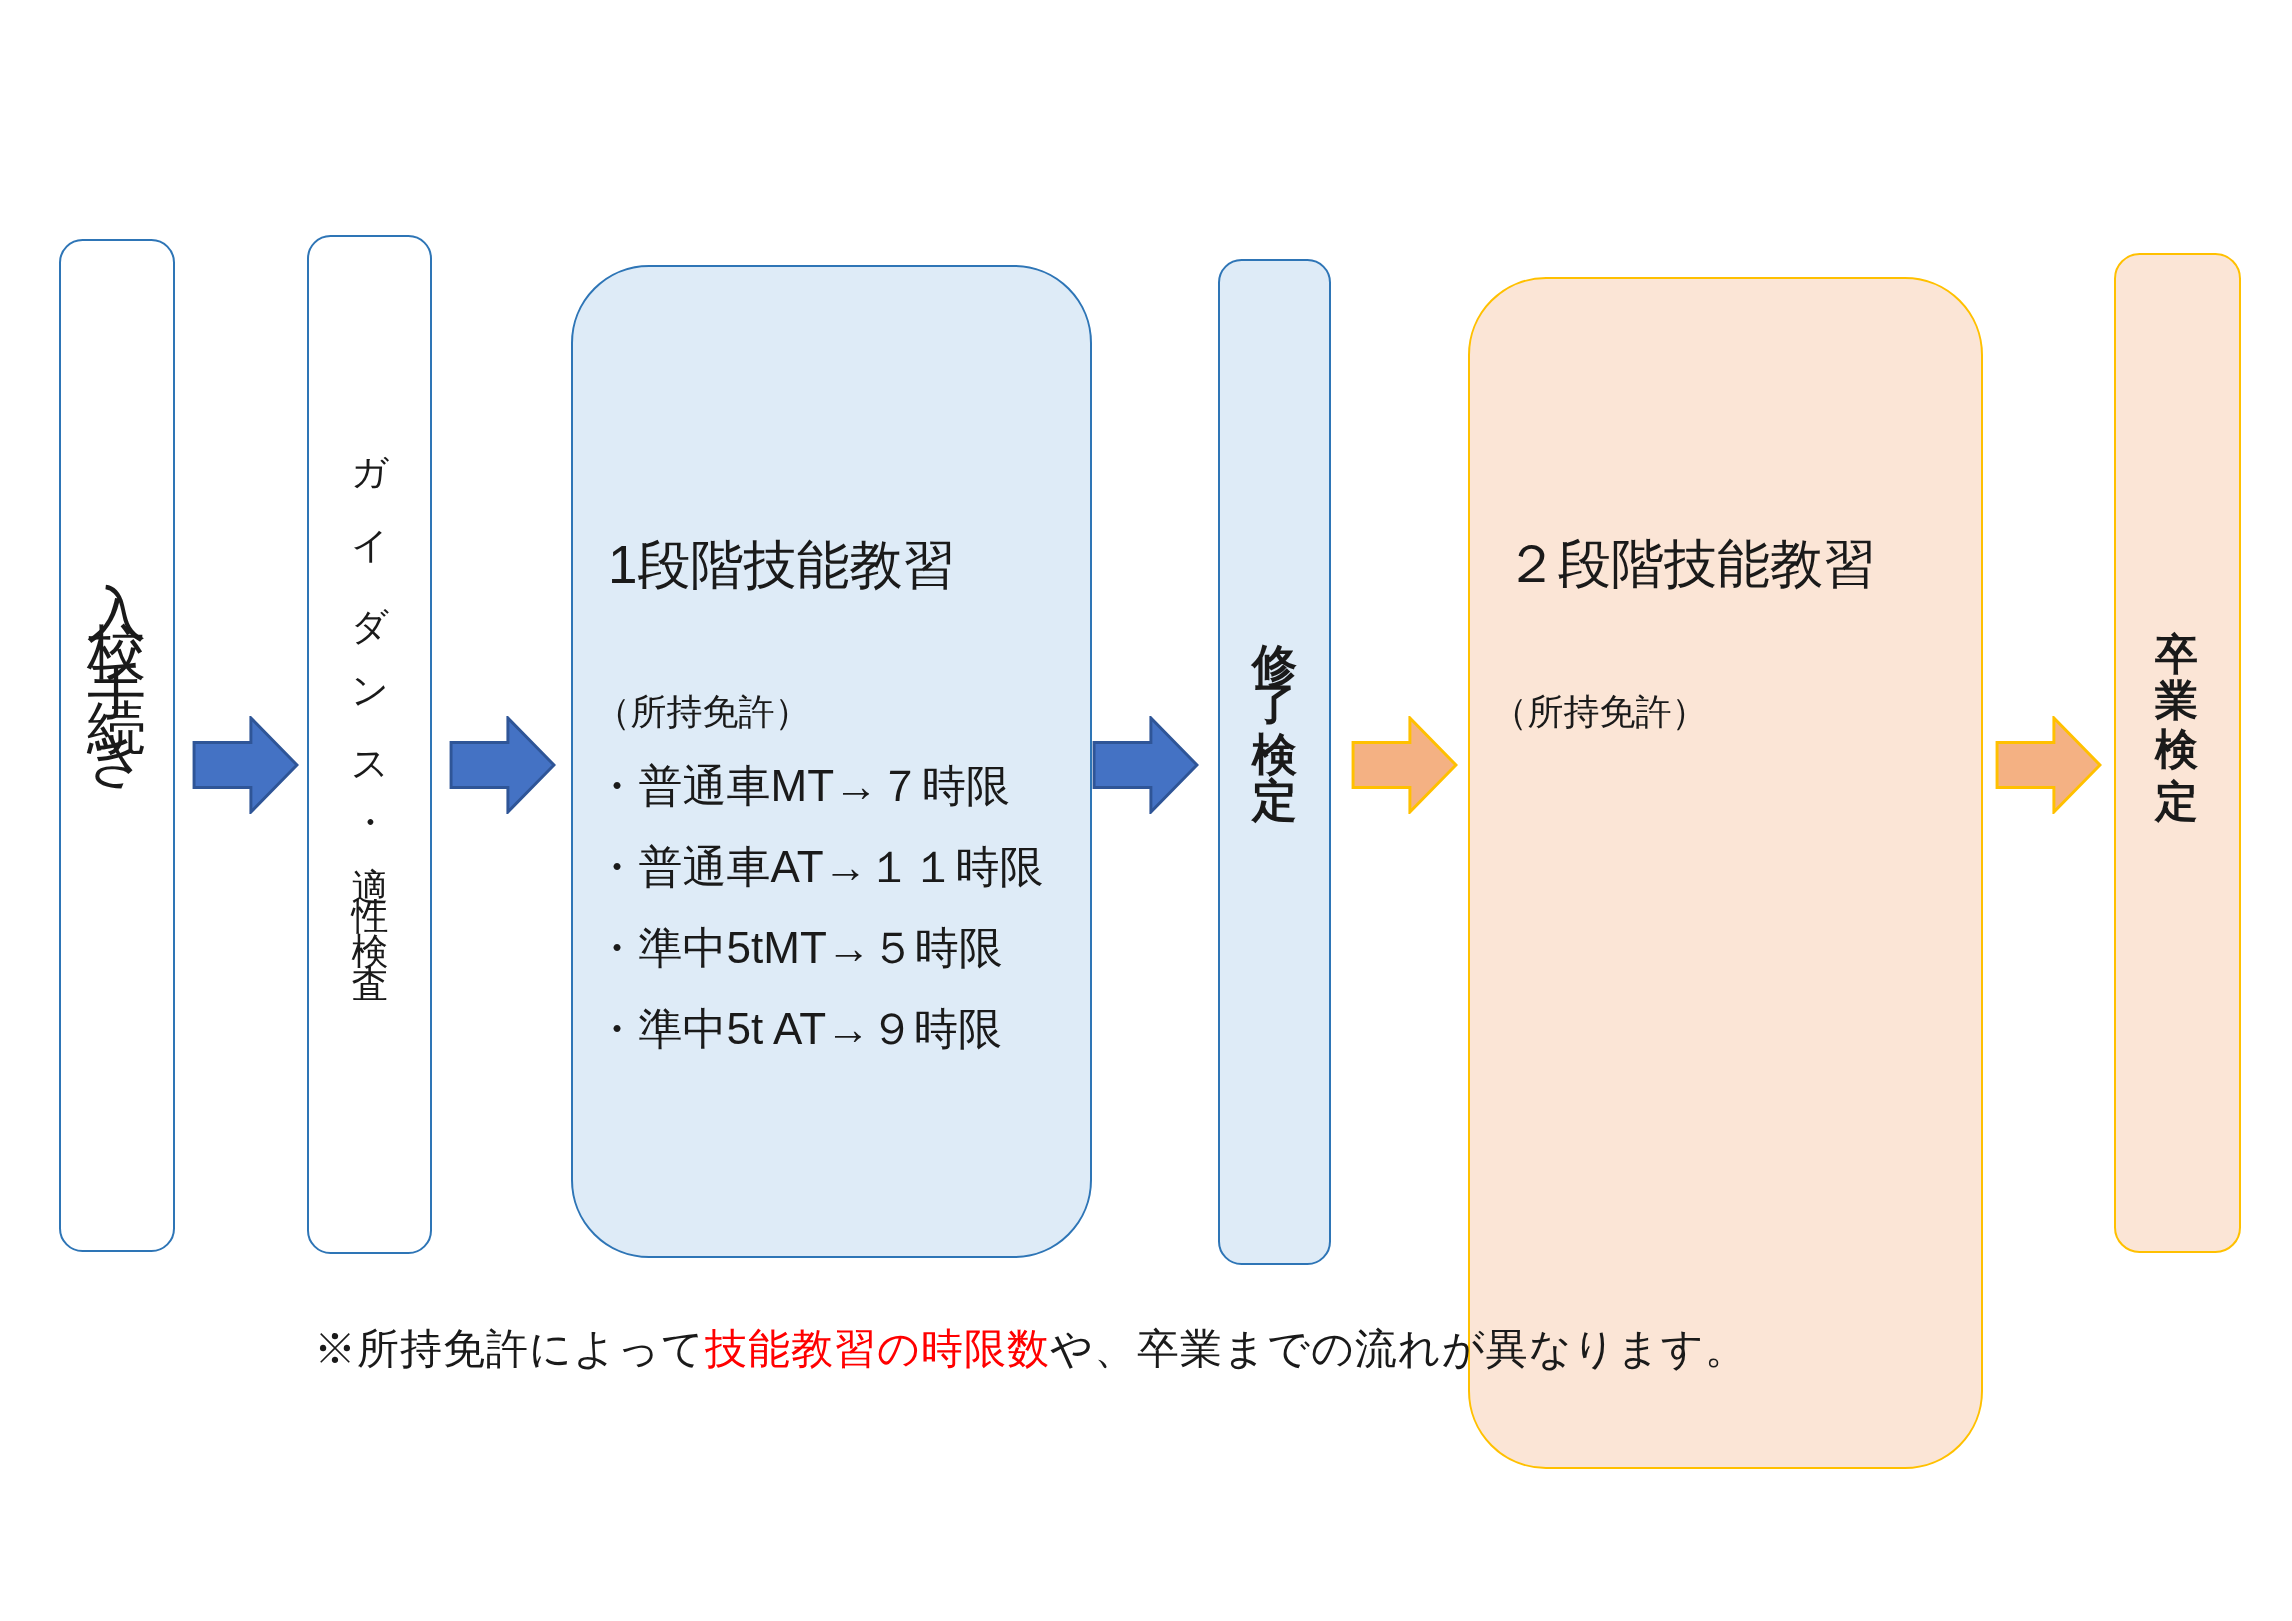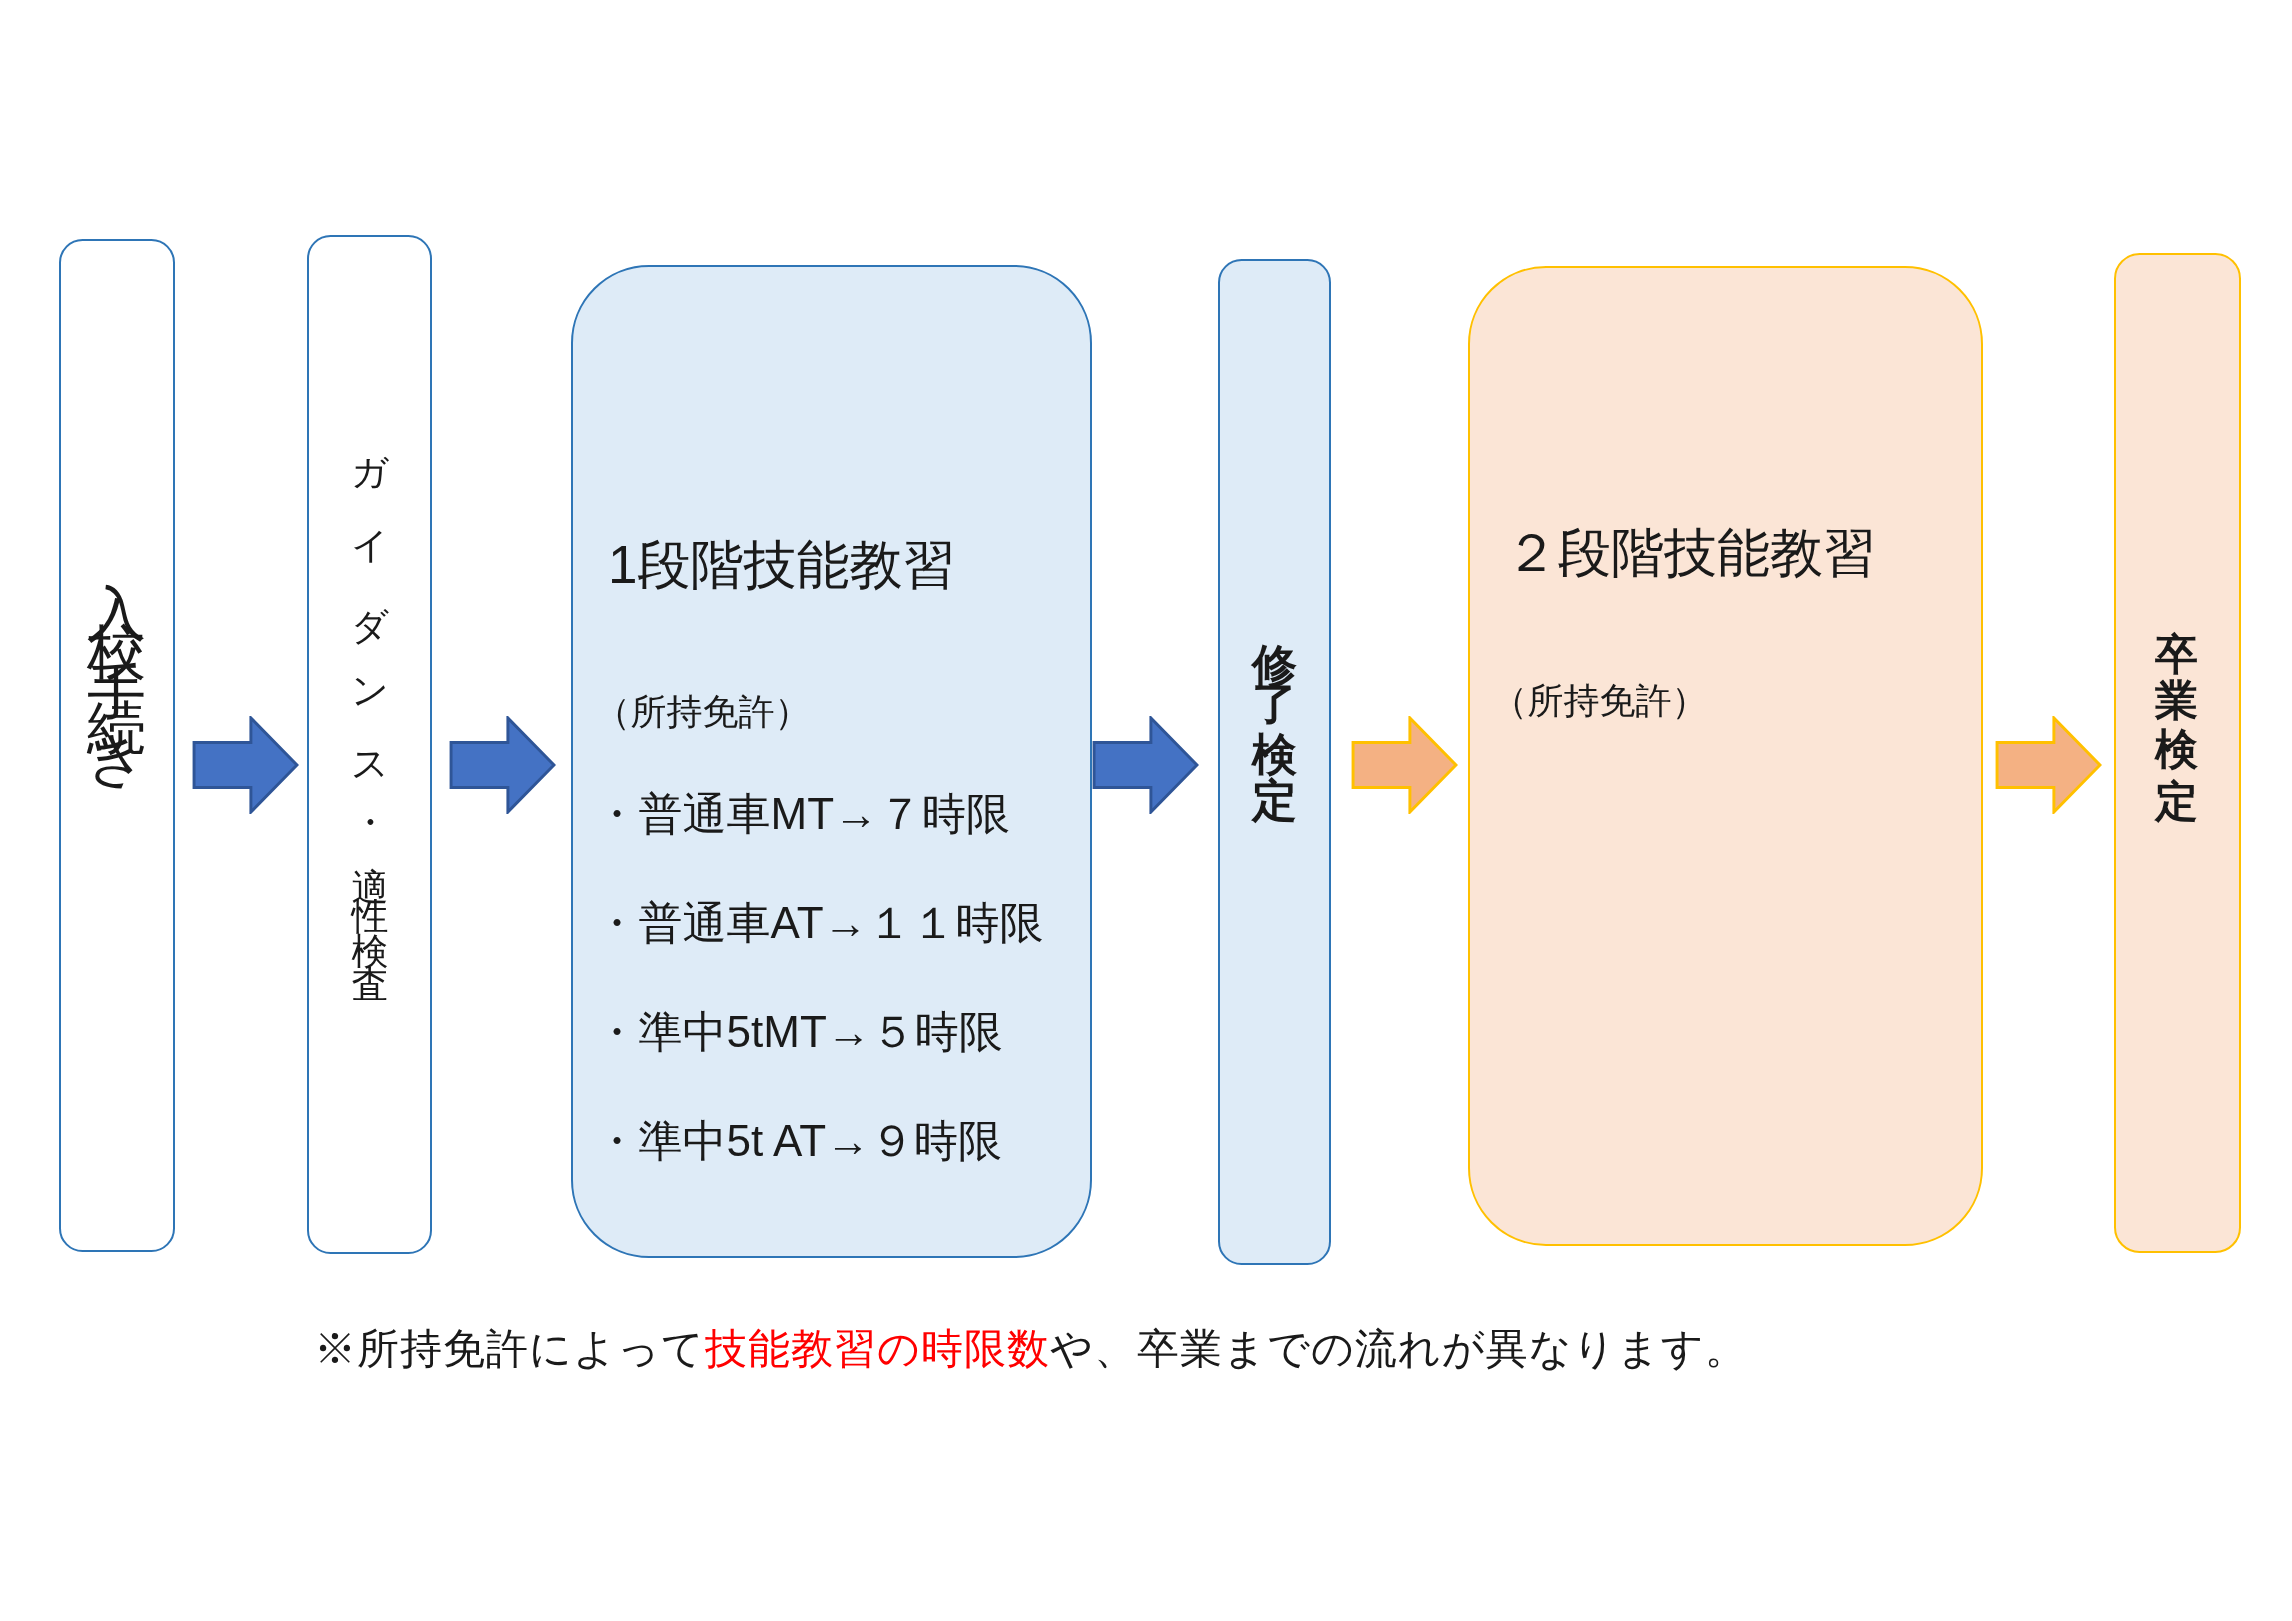--- a/index.html
+++ b/index.html
@@ -23,21 +23,21 @@
   .fill-peach{background:var(--peach-fill);}
   .vlabel{
     position:absolute;left:50%;transform:translateX(-50%);
     writing-mode:vertical-rl;text-orientation:upright;
     white-space:nowrap;color:var(--ink);
   }
   .vlabel.bold{font-weight:bold;}
   .stage-title{position:absolute;font-size:53px;color:var(--ink);white-space:nowrap;text-align:right;}
   .stage-subtitle{position:absolute;font-size:36px;color:var(--ink);white-space:nowrap;}
   .stage-items{position:absolute;}
-  .stage-item{height:81px;font-size:44px;line-height:51px;color:var(--ink);white-space:nowrap;margin-top:28px;}
+  .stage-item{height:81px;font-size:44px;line-height:51px;color:var(--ink);white-space:nowrap;}
   .arrow{position:absolute;top:716px;width:107px;height:98px;}
   .arrow path{stroke-width:3;stroke-linejoin:miter;}
   .arrow.blue path{fill:var(--arrow-blue-fill);stroke:var(--arrow-blue-stroke);}
   .arrow.orange path{fill:var(--arrow-orange-fill);stroke:var(--arrow-orange-stroke);}
   .note{
     position:absolute;left:314px;top:1321px;font-size:42px;letter-spacing:1px;
     color:var(--ink);white-space:nowrap;
   }
   .note .red{color:var(--red);}
 </style>
@@ -78,21 +78,21 @@
   </svg>
 
   <div class="node thin fill-blue" style="left:1218px;top:259px;width:113px;height:1006px;">
     <div class="vlabel bold" style="top:348px;font-size:45px;letter-spacing:43px;">修了検定</div>
   </div>
 
   <svg class="arrow orange" style="left:1351px;" viewBox="0 0 109 100">
     <path d="M2,27 L60,27 L60,2 L107,50 L60,98 L60,73 L2,73 Z"></path>
   </svg>
 
-  <div class="node stage orange" style="left:1468px;top:266px;width:515px;height:980px;">
+  <div class="node stage orange" style="left:1468px;top:277px;width:515px;height:1192px;">
     <div class="stage-title" style="left:35px;top:250px;">２段階技能教習</div>
     <div class="stage-subtitle" style="left:21.6px;top:409px;">（所持免許）</div>
   </div>
 
   <svg class="arrow orange" style="left:1995px;" viewBox="0 0 109 100">
     <path d="M2,27 L60,27 L60,2 L107,50 L60,98 L60,73 L2,73 Z"></path>
   </svg>
 
   <div class="node thin gold fill-peach" style="left:2114px;top:253px;width:127px;height:1000px;border-radius:25.5px;">
     <div class="vlabel bold" style="top:340px;font-size:43px;letter-spacing:49px;">卒業検定</div>

